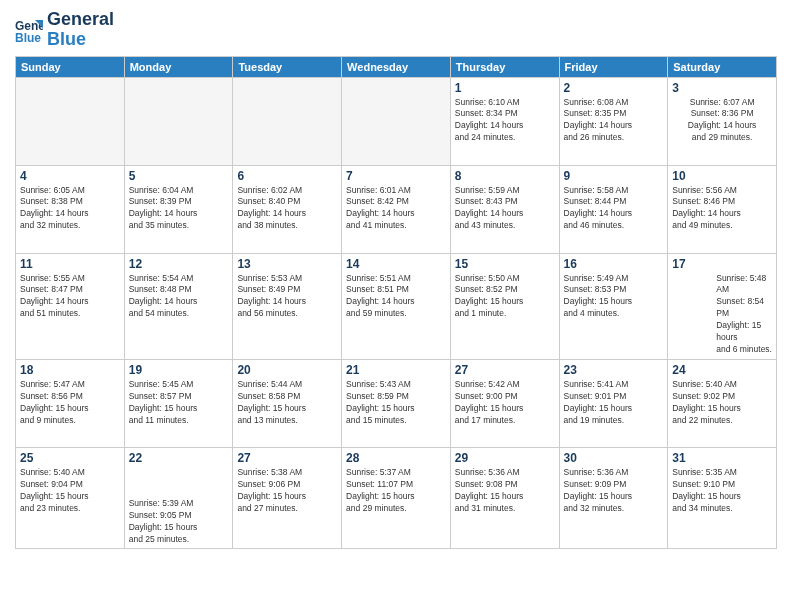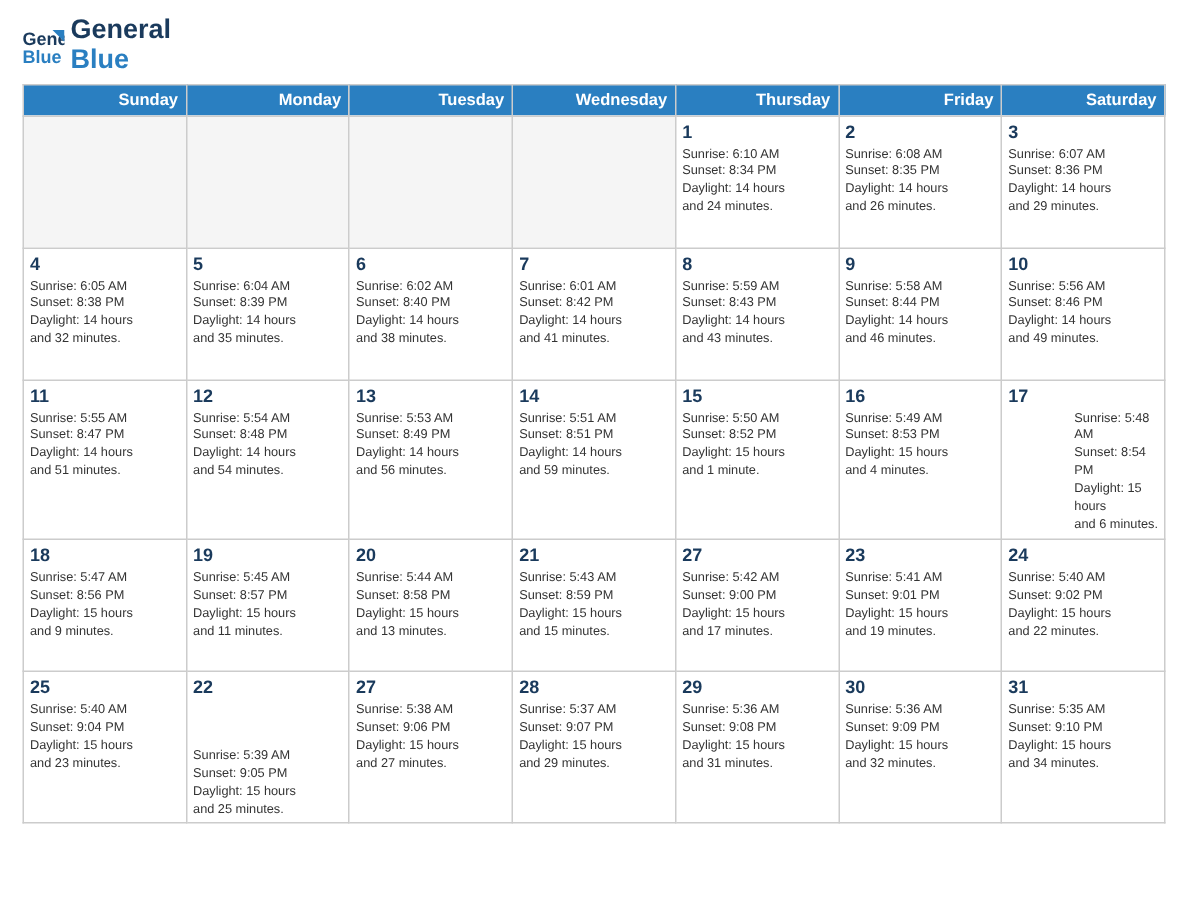--- a/index.html
+++ b/index.html
@@ -55,21 +55,21 @@
       border-collapse: collapse;
       table-layout: fixed;
     }
     .calendar th {
       background: #2a7fc1;
       color: #fff;
       font-size: 11px;
       font-weight: bold;
       padding: 4px 5px;
       border: 1px solid #ccc;
-      text-align: right;
+      text-align: left;
     }
     .calendar td {
       border: 1px solid #ccc;
       vertical-align: top;
       padding: 3px 4px;
       font-size: 9px;
       color: #333;
       height: 88px;
       background: #fff;
     }
@@ -138,21 +138,21 @@
           </td>
           <td>
             <span class="day-num">2</span>
             <div class="day-info" style="white-space: pre-line;">Sunrise: 6:08 AM
 Sunset: 8:35 PM
 Daylight: 14 hours
 and 26 minutes.</div>
           </td>
           <td>
             <span class="day-num">3</span>
-            <div class="day-info" style="white-space: pre-line;">Sunrise: 6:07 AM
+            <div class="day-info" style="white-space: pre-line; text-align: center;">Sunrise: 6:07 AM
 Sunset: 8:36 PM
 Daylight: 14 hours
 and 29 minutes.</div>
           </td>
         </tr>
         <tr>
           <td>
             <span class="day-num">4</span>
             <div class="day-info" style="white-space: pre-line;">Sunrise: 6:05 AM
 Sunset: 8:38 PM
@@ -322,21 +322,21 @@
           <td>
             <span class="day-num">27</span>
             <div class="day-info" style="white-space: pre-line;">Sunrise: 5:38 AM
 Sunset: 9:06 PM
 Daylight: 15 hours
 and 27 minutes.</div>
           </td>
           <td>
             <span class="day-num">28</span>
             <div class="day-info" style="white-space: pre-line;">Sunrise: 5:37 AM
-Sunset: 9:07 PM
+Sunset: 11:07 PM
 Daylight: 15 hours
 and 29 minutes.</div>
           </td>
           <td>
             <span class="day-num">29</span>
             <div class="day-info" style="white-space: pre-line;">Sunrise: 5:36 AM
 Sunset: 9:08 PM
 Daylight: 15 hours
 and 31 minutes.</div>
           </td>

